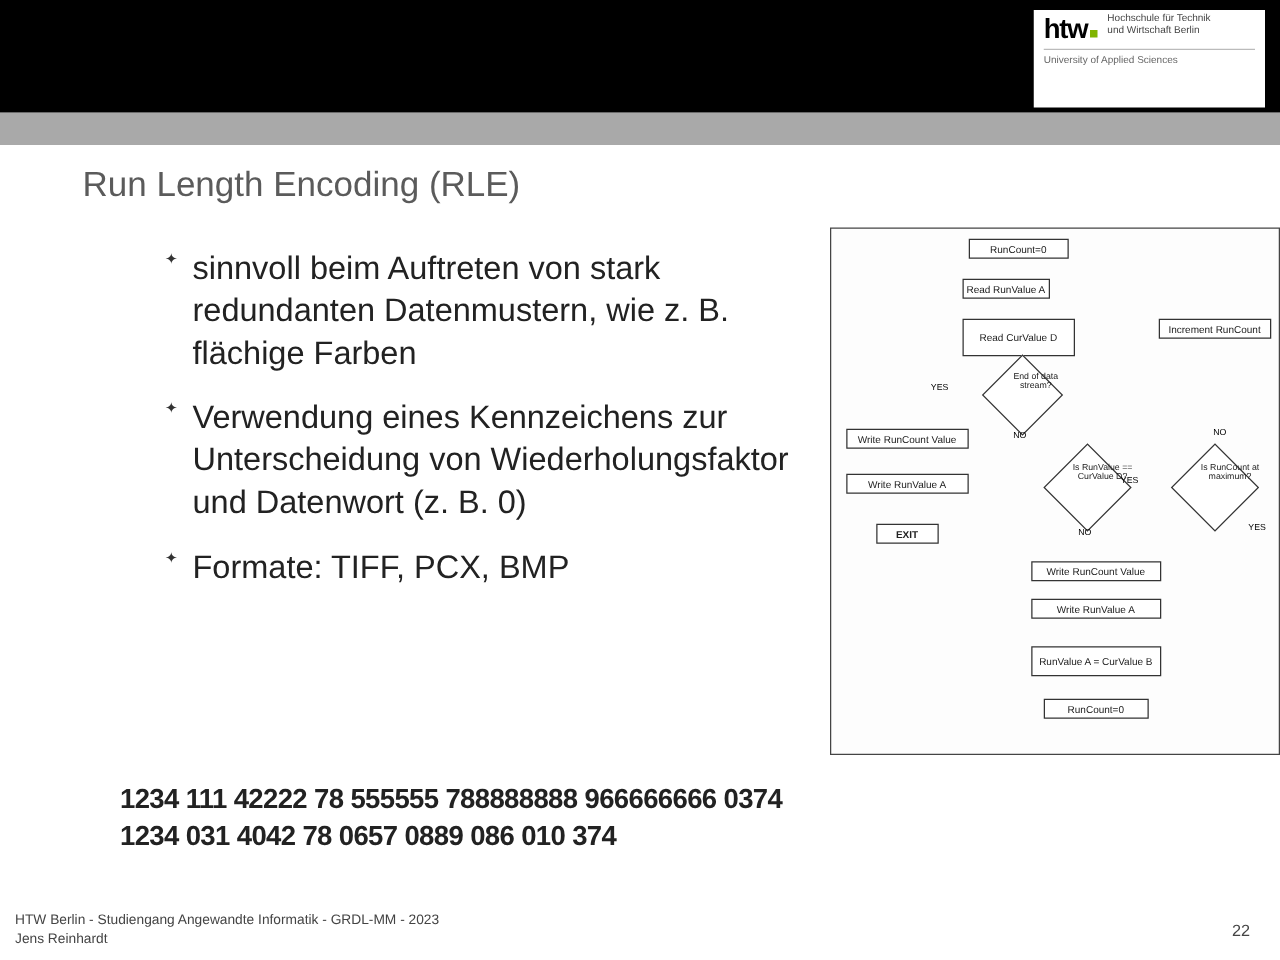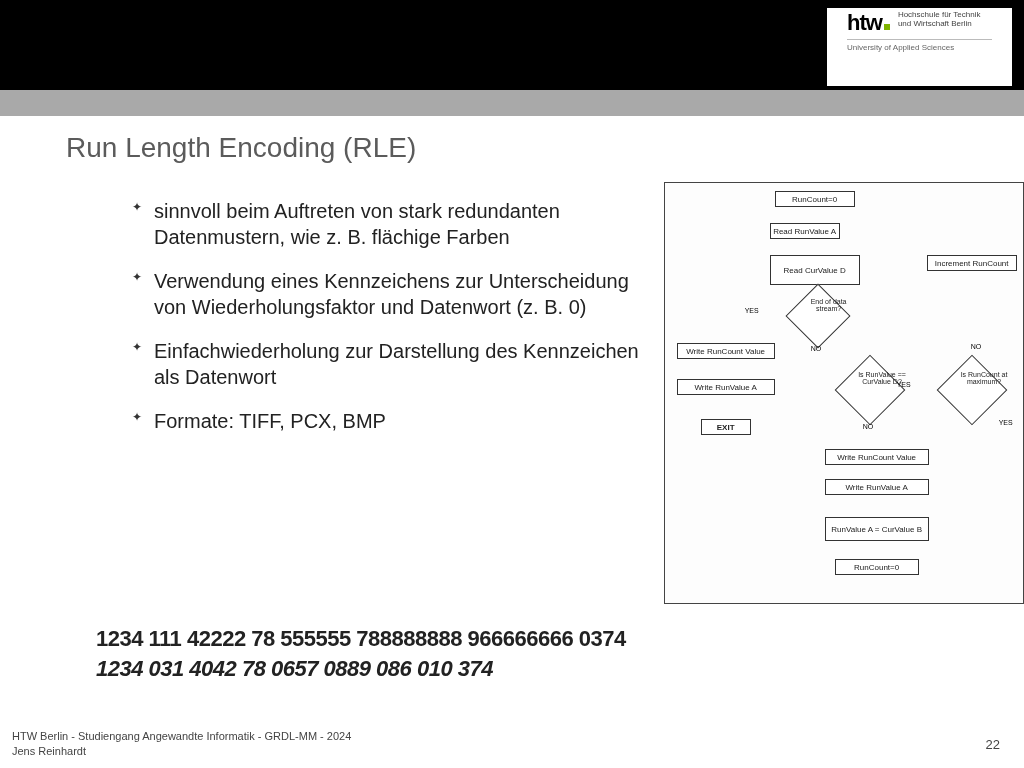--- a/index.html
+++ b/index.html
@@ -18,21 +18,21 @@
     background: #000;
     position: relative;
   }
   .logo-block {
     position: absolute;
     right: 12px;
     top: 8px;
     width: 185px;
     height: 78px;
     background: #fff;
-    padding: 2px 20px;
+    padding: 2px 8px;
     box-sizing: border-box;
   }
   .logo-row {
     display: flex;
     align-items: flex-start;
   }
   .logo-mark {
     font-weight: 900;
     font-size: 22px;
     letter-spacing: -1px;
@@ -75,21 +75,21 @@
     display: flex;
     align-items: flex-start;
   }
   .bullets {
     width: 520px;
     margin-left: 96px;
   }
   .bullets li {
     list-style: none;
     position: relative;
-    font-size: 20px;
+    font-size: 26px;
     line-height: 1.3;
     margin-bottom: 18px;
     padding-left: 18px;
   }
   .bullets li::before {
     content: "✦";
     position: absolute;
     left: -4px;
     top: 2px;
     font-size: 12px;
@@ -133,21 +133,20 @@
     color: #000;
   }
   .example {
     margin: 22px 0 0 96px;
     font-size: 22px;
     font-weight: 700;
     letter-spacing: -0.5px;
   }
   .example .line2 {
     margin-top: 4px;
-    font-style: italic;
   }
   .footer {
     position: absolute;
     bottom: 10px;
     left: 12px;
     font-size: 11px;
     color: #444;
     line-height: 1.3;
   }
   .pagenum {
@@ -175,21 +174,20 @@
   </div>
 </div>
 <div class="graybar"></div>
 
 <div class="title">Run Length Encoding (RLE)</div>
 
 <div class="content-row">
   <ul class="bullets">
     <li>sinnvoll beim Auftreten von stark redundanten Datenmustern, wie z. B. flächige Farben</li>
     <li>Verwendung eines Kennzeichens zur Unterscheidung von Wiederholungsfaktor und Datenwort (z. B. 0)</li>
-    <li>Einfachwiederholung zur Darstellung des Kennzeichen als Datenwort</li>
     <li>Formate: TIFF, PCX, BMP</li>
   </ul>
 
   <div class="flowchart">
 
     <div class="fc-box" style="left:110px; top:8px; width:80px; height:16px;">RunCount=0</div>
     <div class="fc-box" style="left:105px; top:40px; width:70px; height:16px;">Read RunValue A</div>
     <div class="fc-box" style="left:105px; top:72px; width:90px; height:30px;">Read CurValue D</div>
     <div class="fc-diamond" style="left:130px; top:110px; width:44px; height:44px;">
         <span>End of data stream?</span>
@@ -220,16 +218,16 @@
     <div class="fc-box" style="left:170px; top:376px; width:84px; height:16px;">RunCount=0</div>
   </div>
 </div>
 
 <div class="example">
   <div>1234 111 42222 78 555555 788888888 966666666 0374</div>
   <div class="line2">1234 031 4042 78 0657 0889 086 010 374</div>
 </div>
 
 <div class="footer">
-  <div>HTW Berlin - Studiengang Angewandte Informatik - GRDL-MM - 2024</div>
+  <div>HTW Berlin - Studiengang Angewandte Informatik - GRDL-MM - 2023</div>
   <div>Jens Reinhardt</div>
 </div>
 <div class="pagenum">22</div>
 
 </body></html>

